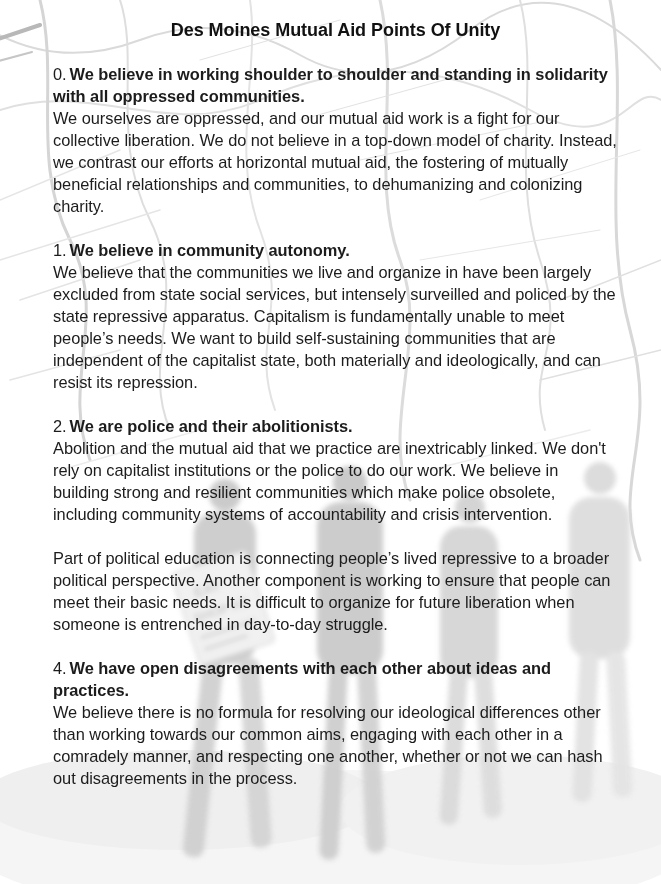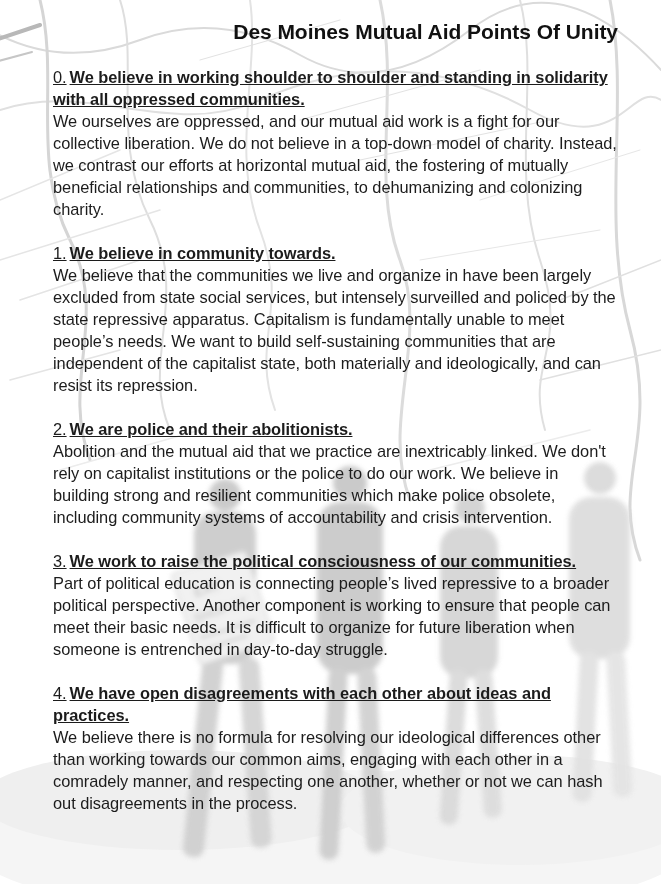--- a/index.html
+++ b/index.html
@@ -20,33 +20,33 @@
   .content {
     position: absolute;
     left: 53px;
     top: 20px;
     width: 565px;
     color: #1c1c1c;
     letter-spacing: -0.05px;
   }
   .page-title {
     margin: 0 0 22px 0;
-    font-size: 21px;
+    font-size: 18px;
     font-weight: bold;
-    text-align: right;
+    text-align: center;
     color: #111111;
   }
   .point { margin: 0 0 22px 0; }
   .point:last-child { margin-bottom: 0; }
   .point p {
     margin: 0;
     font-size: 16.4px;
     line-height: 22px;
   }
-  .point-heading { font-weight: bold; text-decoration: underline; }
+  .point-heading { font-weight: bold; }
   .point-num { font-weight: 400; margin-right: 3px; }
 </style>
 </head>
 <body>
 
 <div class="page">
 
   <svg class="bg" viewBox="0 0 661 884" aria-hidden="true">
     <defs>
       <filter id="soft" x="-20%" y="-20%" width="140%" height="140%">
@@ -126,31 +126,30 @@
 
   <div class="content">
     <h1 class="page-title">Des Moines Mutual Aid Points Of Unity</h1>
 
     <section class="point">
       <p class="point-heading"><span class="point-num">0.</span><span>We believe in working shoulder to shoulder and standing in solidarity with all oppressed communities.</span></p>
       <p class="point-body">We ourselves are oppressed, and our mutual aid work is a fight for our collective liberation. We do not believe in a top-down model of charity. Instead, we contrast our efforts at horizontal mutual aid, the fostering of mutually beneficial relationships and communities, to dehumanizing and colonizing charity.</p>
     </section>
 
     <section class="point">
-      <p class="point-heading"><span class="point-num">1.</span><span>We believe in community towards.</span></p>
+      <p class="point-heading"><span class="point-num">1.</span><span>We believe in community autonomy.</span></p>
       <p class="point-body">We believe that the communities we live and organize in have been largely excluded from state social services, but intensely surveilled and policed by the state repressive apparatus. Capitalism is fundamentally unable to meet people’s needs. We want to build self-sustaining communities that are independent of the capitalist state, both materially and ideologically, and can resist its repression.</p>
     </section>
 
     <section class="point">
       <p class="point-heading"><span class="point-num">2.</span><span>We are police and their abolitionists.</span></p>
       <p class="point-body">Abolition and the mutual aid that we practice are inextricably linked. We don't rely on capitalist institutions or the police to do our work. We believe in building strong and resilient communities which make police obsolete, including community systems of accountability and crisis intervention.</p>
     </section>
 
     <section class="point">
-      <p class="point-heading"><span class="point-num">3.</span><span>We work to raise the political consciousness of our communities.</span></p>
       <p class="point-body">Part of political education is connecting people’s lived repressive to a broader political perspective. Another component is working to ensure that people can meet their basic needs. It is difficult to organize for future liberation when someone is entrenched in day-to-day struggle.</p>
     </section>
 
     <section class="point">
       <p class="point-heading"><span class="point-num">4.</span><span>We have open disagreements with each other about ideas and practices.</span></p>
       <p class="point-body">We believe there is no formula for resolving our ideological differences other than working towards our common aims, engaging with each other in a comradely manner, and respecting one another, whether or not we can hash out disagreements in the process.</p>
     </section>
   </div>
 
 </div>

